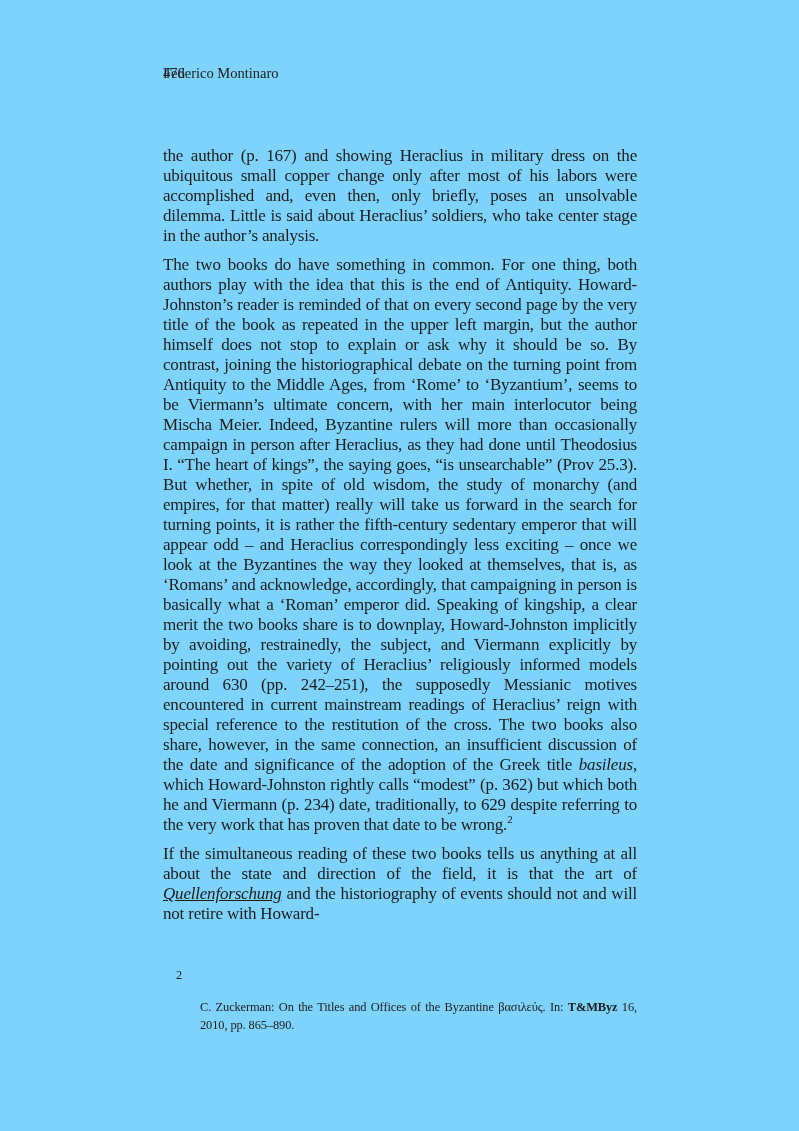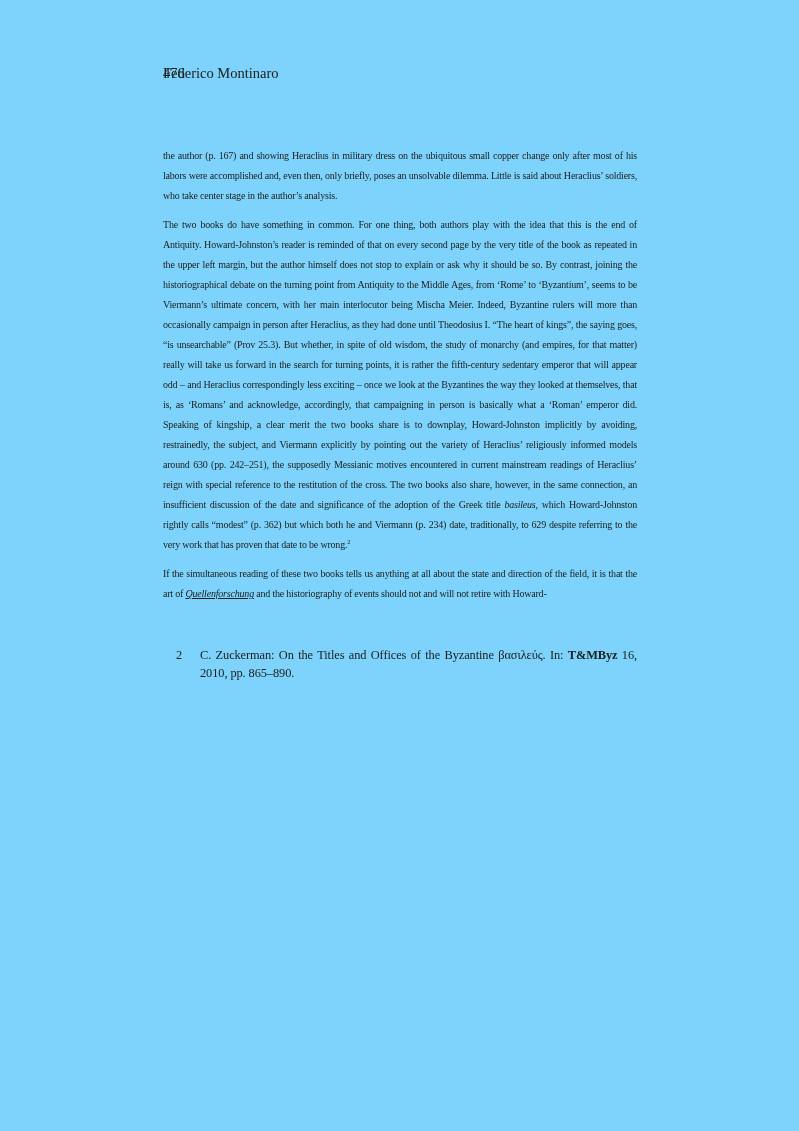--- a/index.html
+++ b/index.html
@@ -34,21 +34,21 @@
     left: 0;
     top: 0;
   }
   .running-head {
     display: block;
     text-align: left;
   }
   
   .body-text {
     margin-top: 63px;
-    font-size: 10px;
+    font-size: 17px;
     line-height: 20px;
     letter-spacing: -0.2px;
     text-align: justify;
   }
   .body-text p {
     margin: 0;
   }
   .body-text p + p {
     margin-top: 9px;
   }
@@ -73,20 +73,21 @@
     letter-spacing: -0.1px;
     text-align: justify;
   }
   .fn-marker {
     flex: 0 0 37px;
     box-sizing: border-box;
     padding-left: 13px;
   }
   .fn-text {
     flex: 1;
+    margin-top: 32px;
   }
   .bold {
     font-weight: bold;
   }
 </style>
 </head>
 <body>
 
 <div class="sheet">
   <div class="column">

